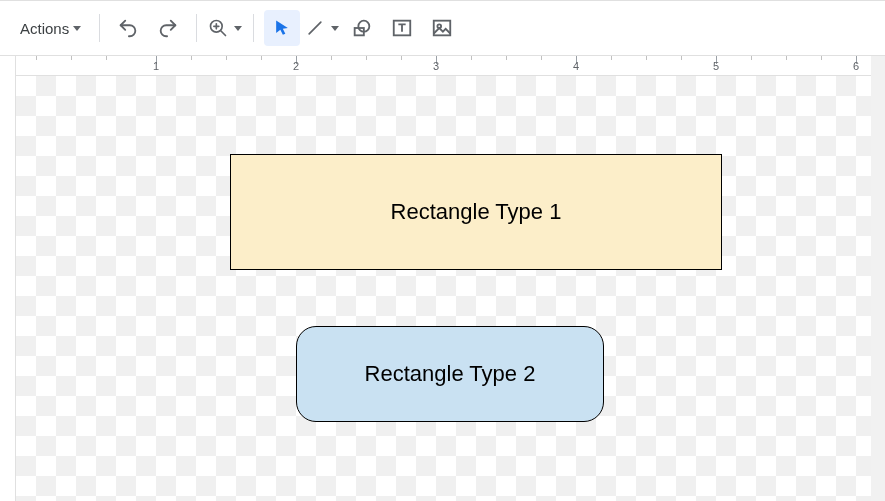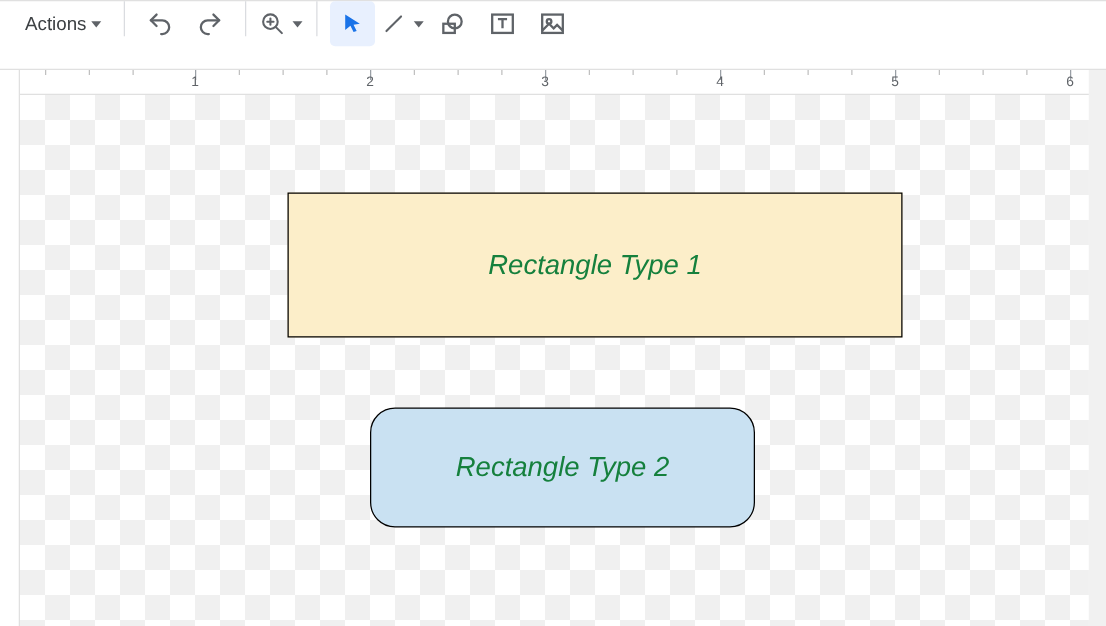--- a/index.html
+++ b/index.html
@@ -5,21 +5,21 @@
 * { box-sizing: border-box; margin: 0; padding: 0; }
 body {
   font-family: Arial, Roboto, sans-serif;
   background: #fff;
   overflow: hidden;
   width: 885px;
   height: 501px;
 }
 .toolbar {
   display: flex;
-  align-items: flex-start;
+  align-items: center;
   height: 56px;
   padding: 0 12px;
   border-top: 1px solid #e0e0e0;
   border-bottom: 1px solid #e0e0e0;
   gap: 4px;
 }
 .toolbar-btn {
   display: flex;
   align-items: center;
   justify-content: center;
@@ -102,24 +102,23 @@
     linear-gradient(-45deg, transparent 75%, #f0f0f0 75%);
   background-size: 40px 40px;
   background-position: 0 0, 0 20px, 20px -20px, -20px 0;
 }
 .shape {
   position: absolute;
   display: flex;
   align-items: center;
   justify-content: center;
   font-size: 22px;
-  color: #15803d;
+  color: #000000;
   border: 1.5px solid #000;
   cursor: move;
-  font-style: italic;
 }
 .rect1 {
   left: 214px;
   top: 78px;
   width: 492px;
   height: 116px;
   background: #fceec9;
 }
 .rect2 {
   left: 280px;

